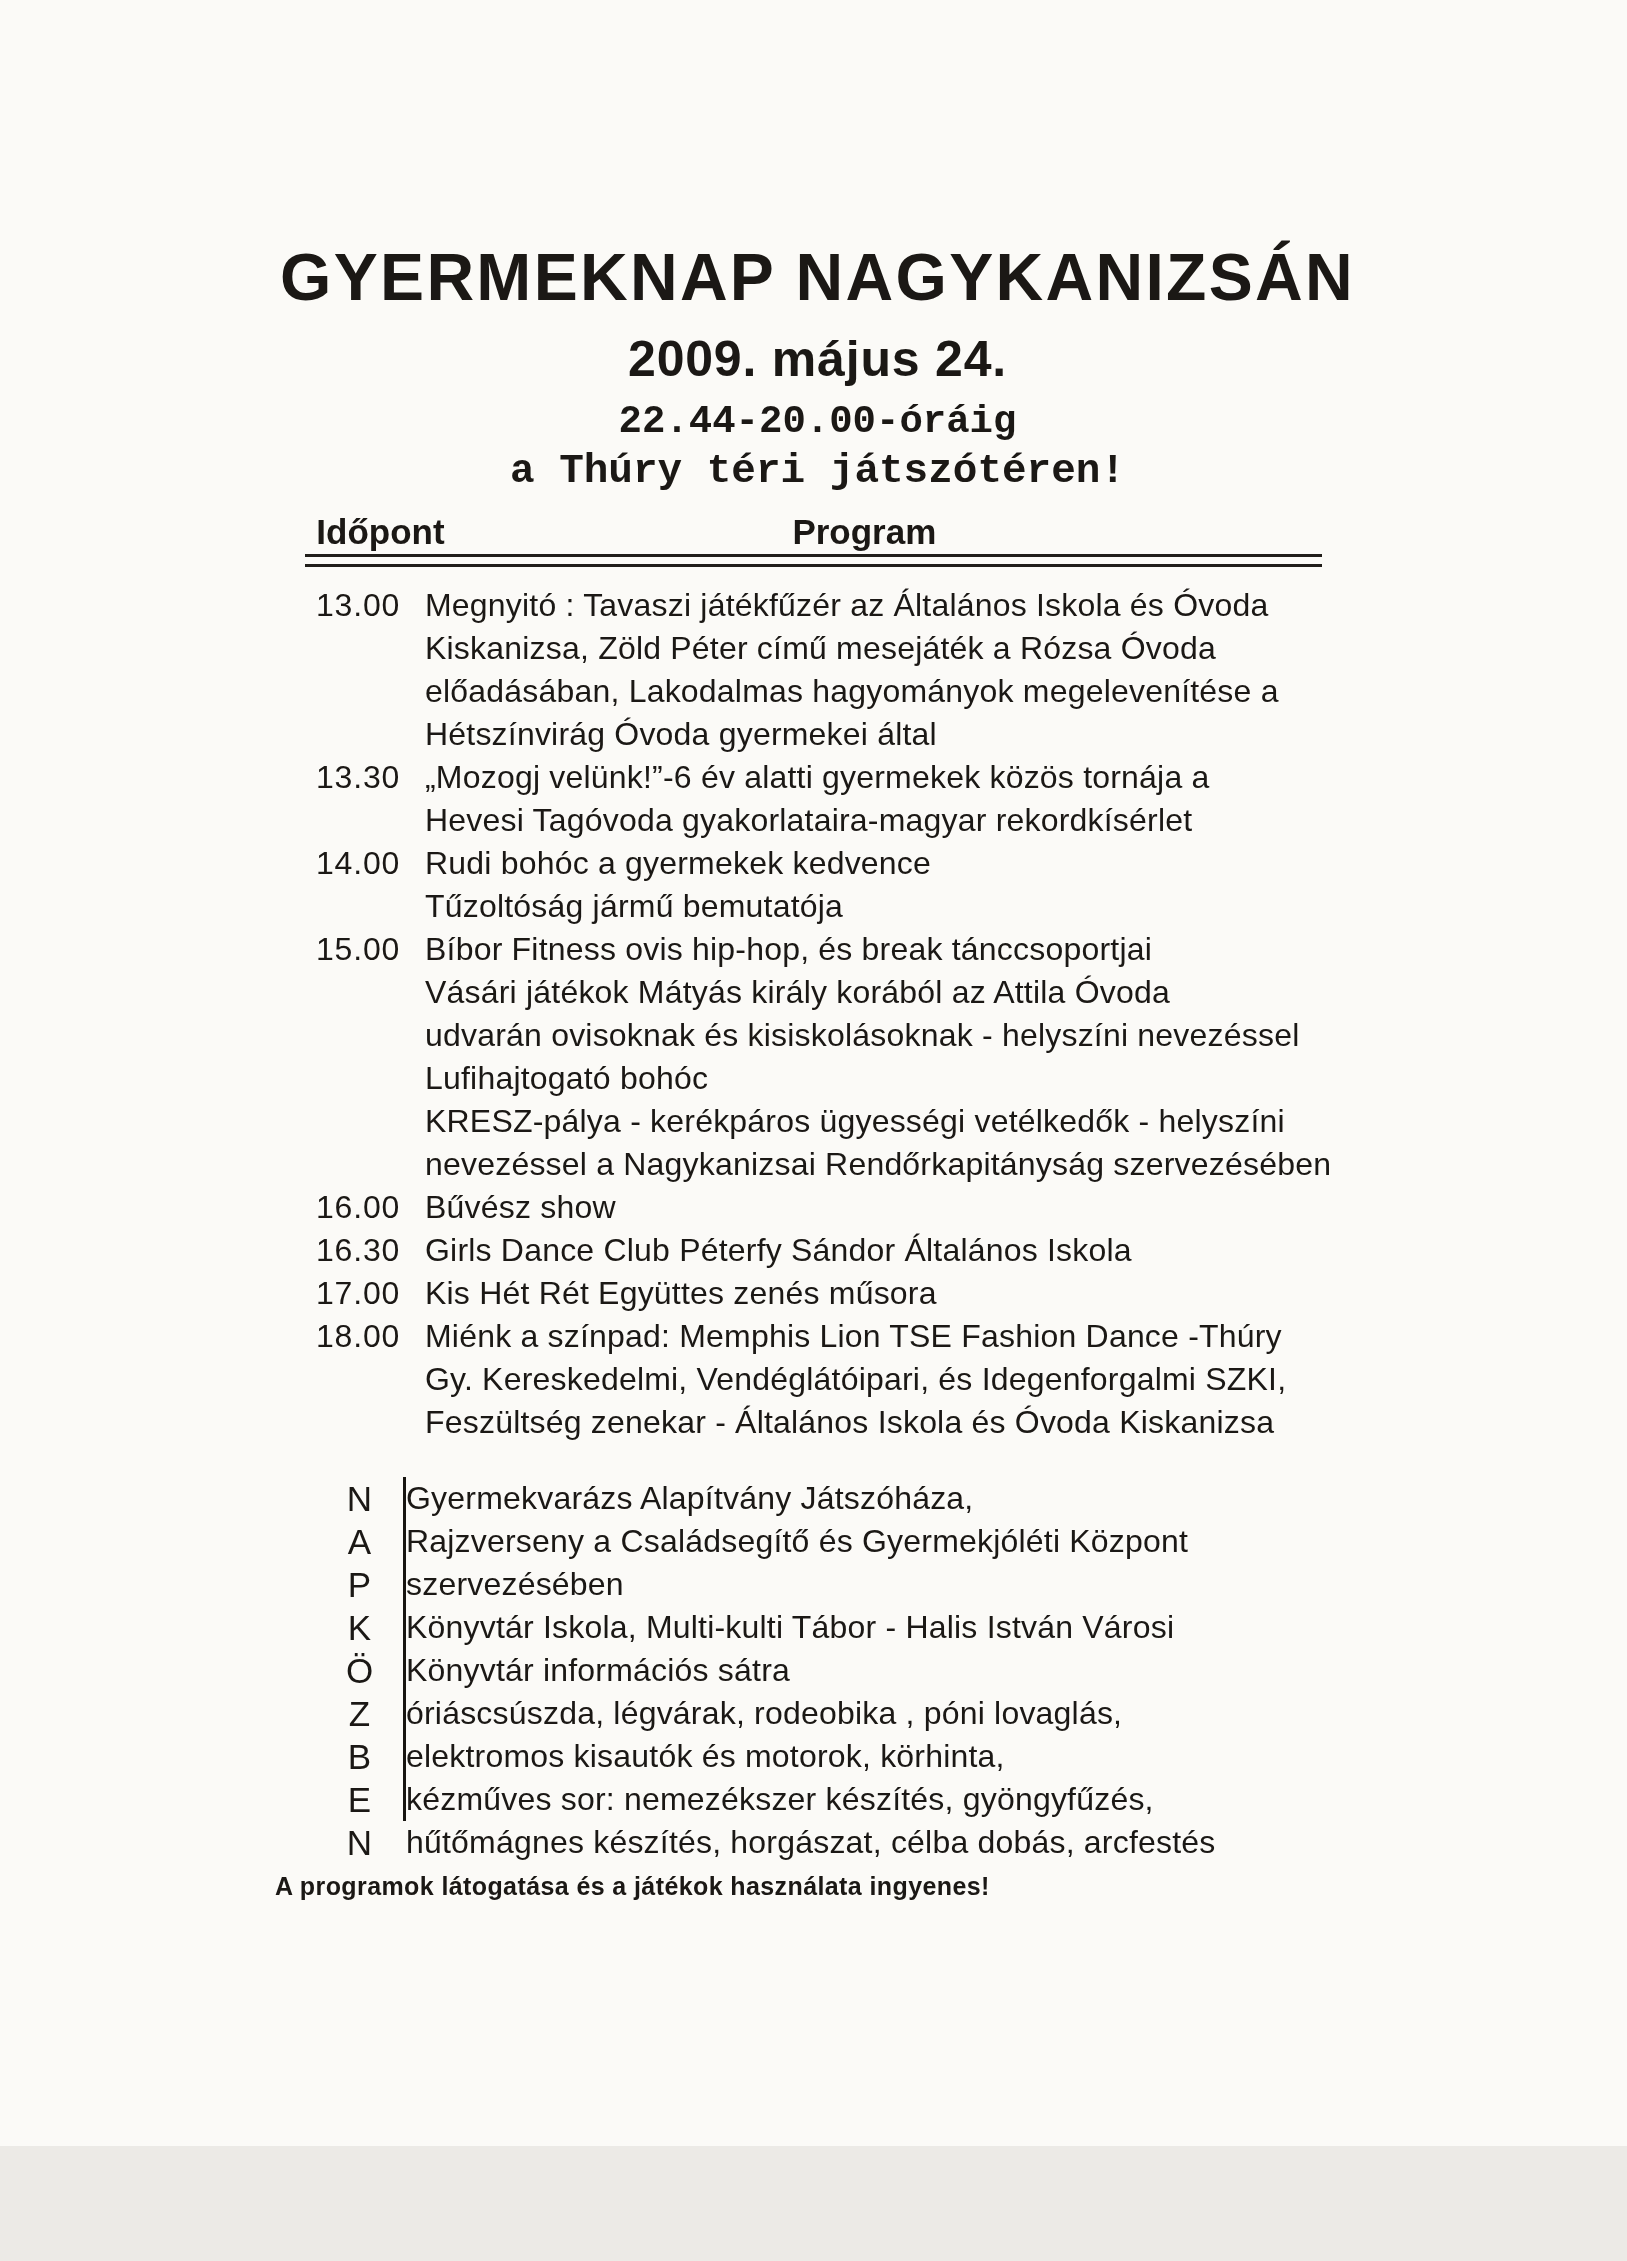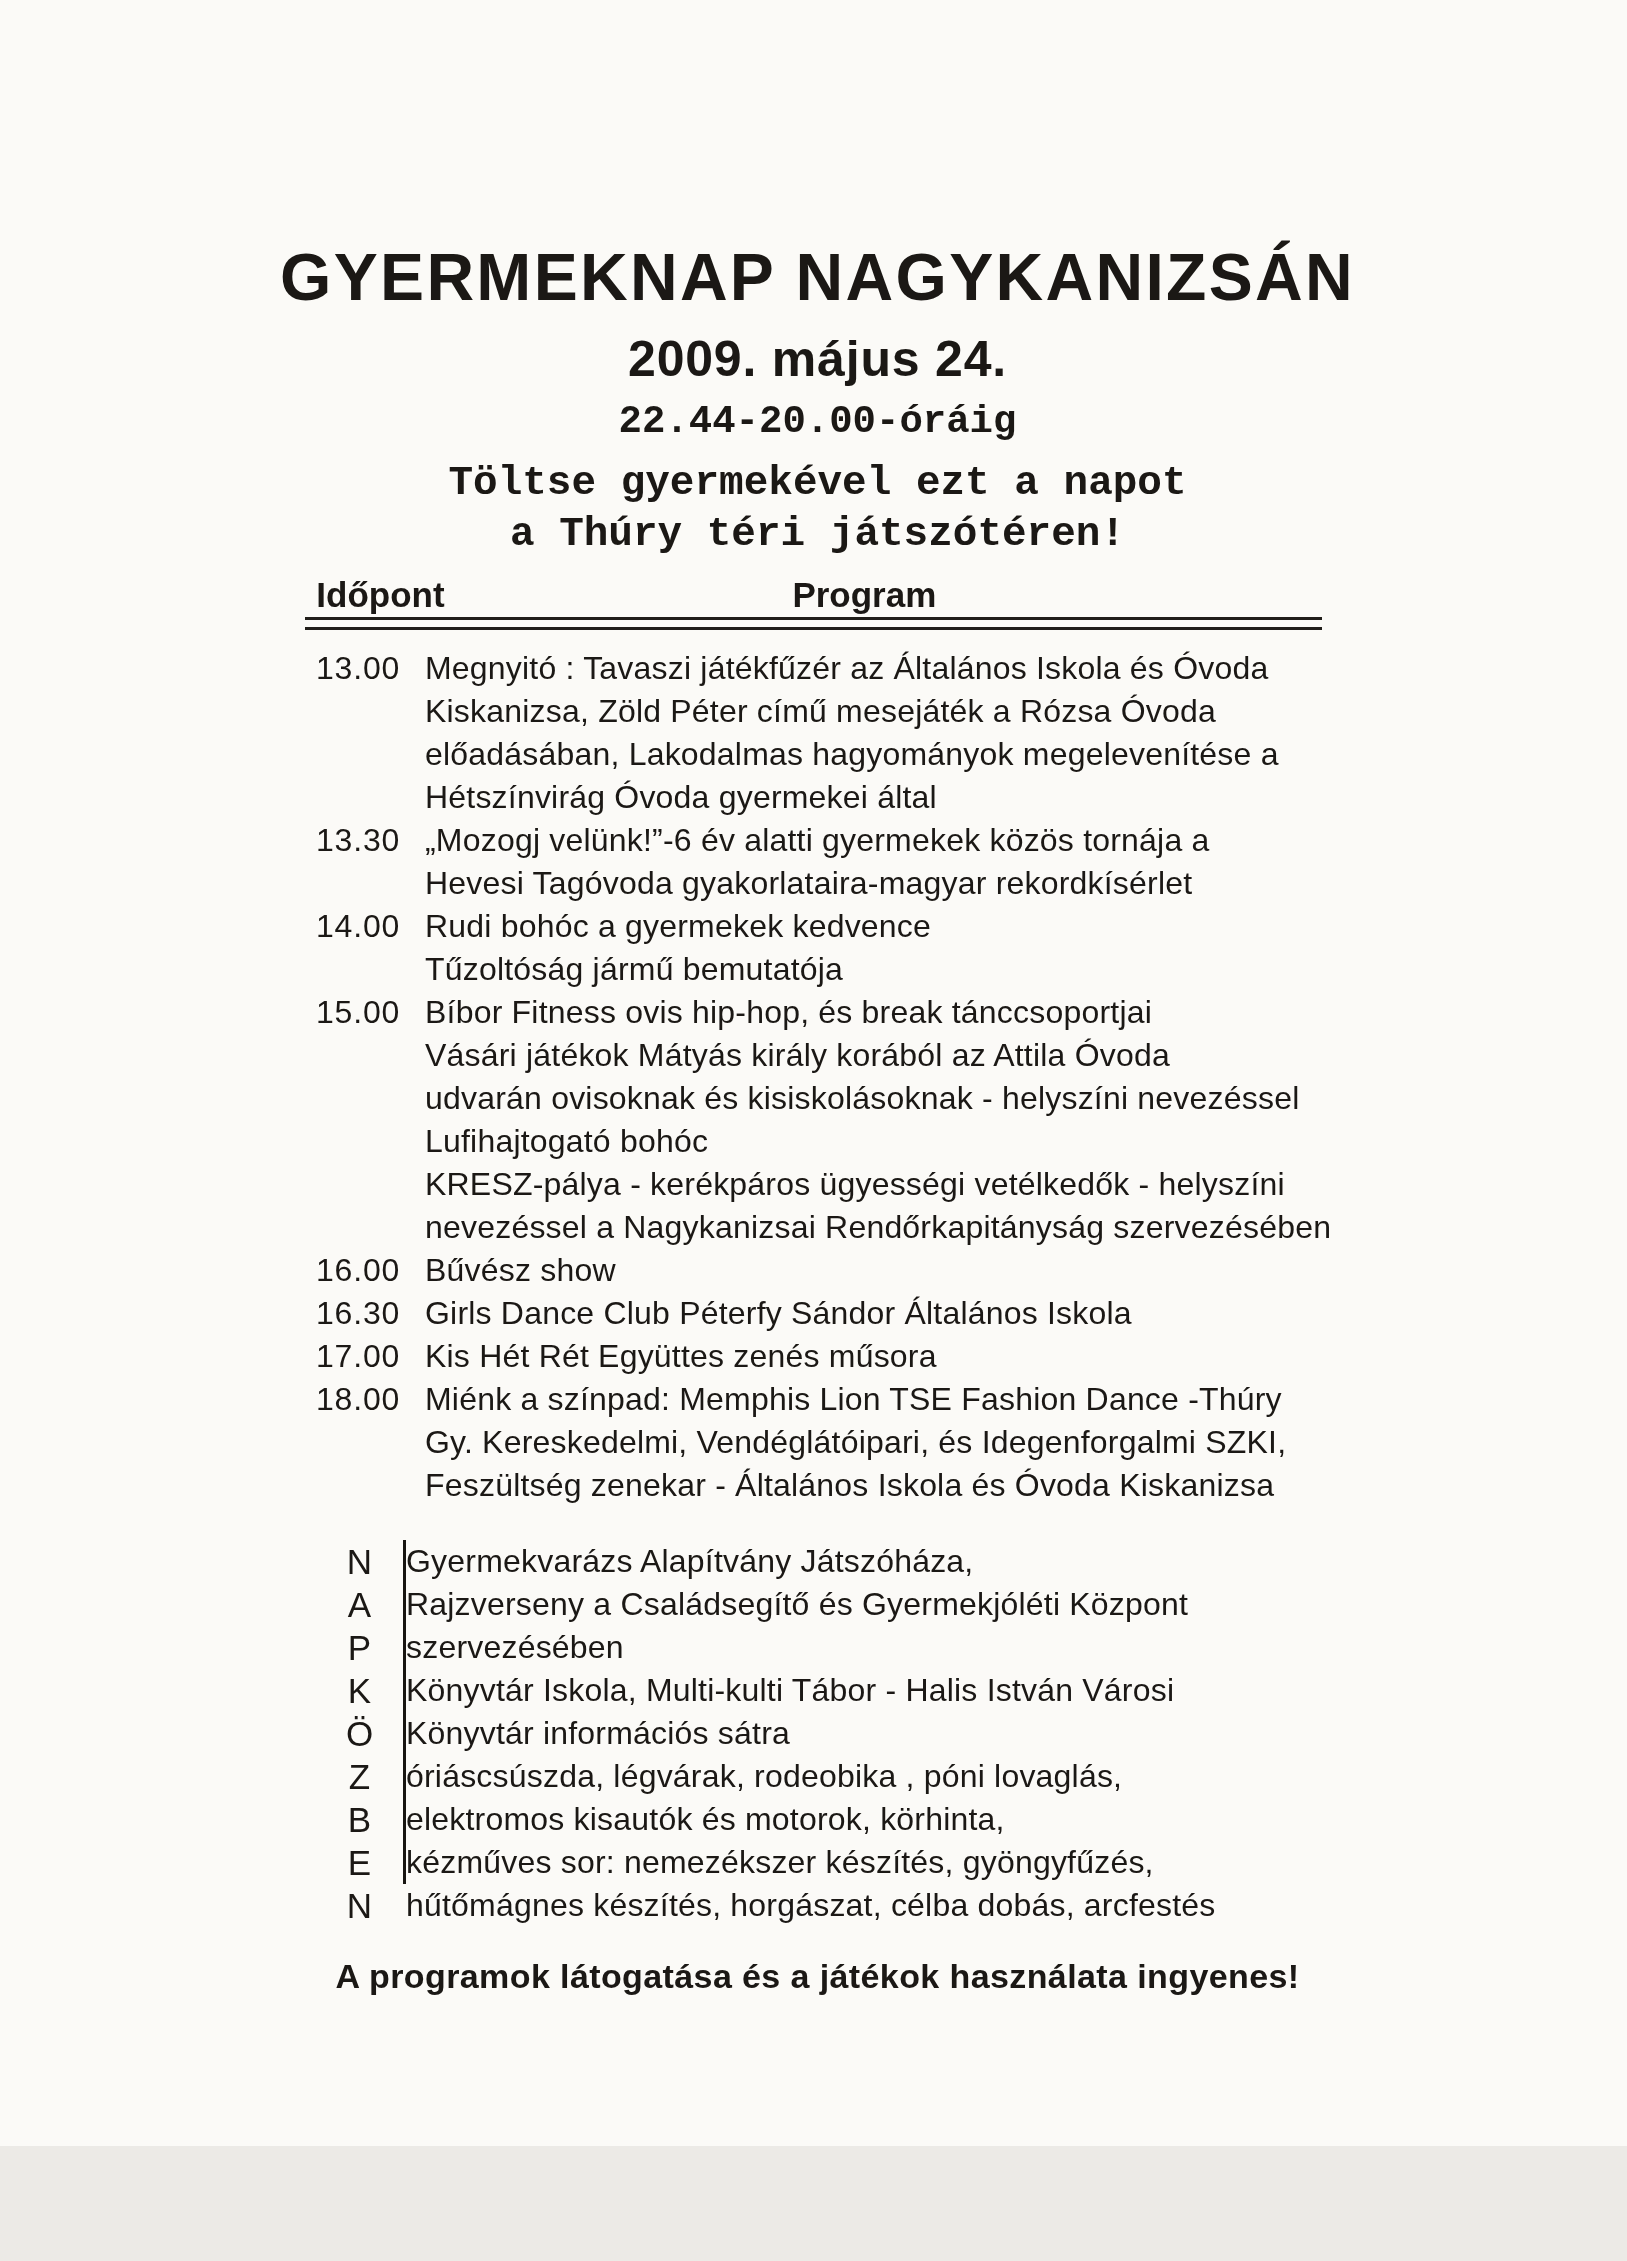--- a/index.html
+++ b/index.html
@@ -46,22 +46,22 @@
   .pline { font-size:32px; line-height:43px; white-space:nowrap; letter-spacing:0.2px; }
   .nap { margin-top:33px; }
   .nrow { display:flex; align-items:stretch; padding-left:41px; }
   .nletter { width:87px; flex:none; text-align:center; font-size:35px; line-height:43px; }
   .ntext {
     flex:1; font-size:32px; line-height:43px; white-space:nowrap; letter-spacing:0.2px;
     border-left:3.8px solid #181511; 
   }
   .nrow.last .ntext { border-left-color:transparent; }
   .footer {
-    margin-top:27px; text-align:center;
-    font-size:34px; line-height:44px; font-weight:bold; letter-spacing:0.4px;
+    text-align:left;
+    font-size:25px; line-height:44px; font-weight:bold; letter-spacing:0.4px;
   }
   .defs-holder { position:absolute; width:0; height:0; }
 </style>
 </head>
 <body>
 
 <div class="page">
 
   <svg class="defs-holder" aria-hidden="true">
     <defs></defs>
@@ -164,21 +164,20 @@
         <use href="#btile" x="750" visibility="visible"></use>
       <use href="#btile" x="1500" visibility="visible"></use>
         <use href="#btile" x="2250" visibility="visible"></use>
     </svg>
   </div>
 
   <div class="content">
     <h1 class="title">GYERMEKNAP NAGYKANIZSÁN</h1>
     <div class="date">2009. május 24.</div>
     <div class="trange mono">22.44-20.00-óráig</div>
-    <div class="invite mono first">Töltse gyermekével ezt a napot</div>
     <div class="invite mono">a Thúry téri játszótéren!</div>
 
     <div class="thead">
       <span class="th-time">Időpont</span>
       <span class="th-program">Program</span>
     </div>
     <div class="rule"></div>
 
     <div class="rows">
         <div class="prow">

